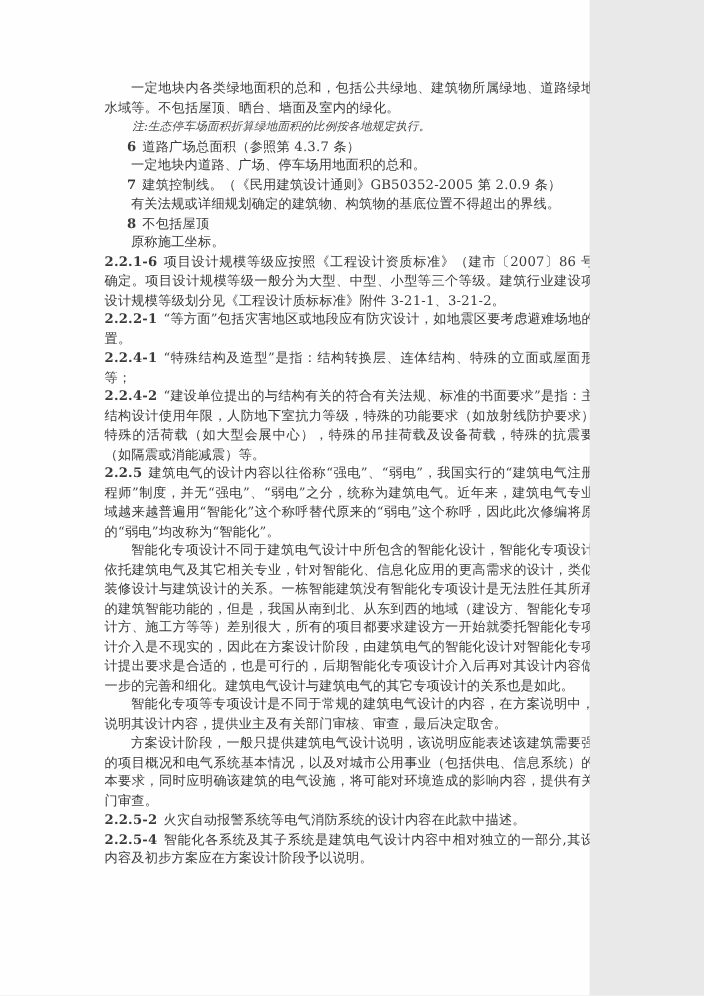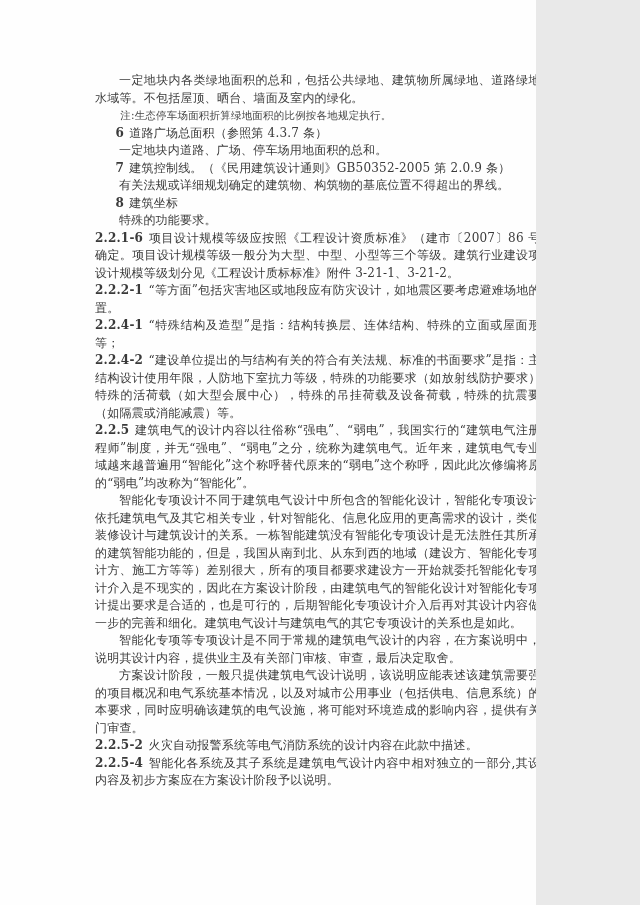--- a/index.html
+++ b/index.html
@@ -16,21 +16,21 @@
   }
   .para{
     margin:0;
     font-size:12px;
     line-height:17.5px;
     text-align:justify;
     color:#3a3a3a;
     letter-spacing:0.2px;
   }
   .indent{text-indent:2em;}
-  .note{font-size:10.5px;text-indent:2.4em;color:#474747;}
+  .note{font-size:10.5px;text-indent:2.4em;color:#474747;font-style:italic;}
   .item{text-indent:1.7em;}
   .num{font-weight:bold;padding-right:0.45em;white-space:nowrap;}
   .page-number{
     position:absolute;top:844px;left:0;right:24px;
     text-align:center;
     font-size:10.5px;color:#3a3a3a;
     letter-spacing:1px;
   }
   .watermark{
     position:absolute;top:856px;right:14px;
@@ -59,23 +59,23 @@
 
 
     <p class="para item"><b class="num">6</b><span>道路广场总面积（参照第 4.3.7 条）</span></p>
 
     <p class="para indent"><span>一定地块内道路、广场、停车场用地面积的总和。</span></p>
 
     <p class="para item"><b class="num">7</b><span>建筑控制线。（《民用建筑设计通则》GB50352-2005 第 2.0.9 条）</span></p>
 
     <p class="para indent"><span>有关法规或详细规划确定的建筑物、构筑物的基底位置不得超出的界线。</span></p>
 
-    <p class="para item"><b class="num">8</b><span>建筑坐标</span></p>
+    <p class="para item"><b class="num">8</b><span>不包括屋顶</span></p>
 
-    <p class="para indent"><span>特殊的功能要求。</span></p>
+    <p class="para indent"><span>原称施工坐标。</span></p>
 
     <p class="para"><b class="num">2.2.1-6</b><span>项目设计规模等级应按照《工程设计资质标准》（建市〔2007〕86 号）确定。项目设计规模等级一般分为大型、中型、小型等三个等级。建筑行业建设项目设计规模等级划分见《工程设计质标标准》附件 3-21-1、3-21-2。</span></p>
 
     <p class="para"><b class="num">2.2.2-1</b><span>“等方面”包括灾害地区或地段应有防灾设计，如地震区要考虑避难场地的设置。</span></p>
 
 
     <p class="para"><b class="num">2.2.4-1</b><span>“特殊结构及造型”是指：结构转换层、连体结构、特殊的立面或屋面形状等；</span></p>
 
     <p class="para"><b class="num">2.2.4-2</b><span>“建设单位提出的与结构有关的符合有关法规、标准的书面要求”是指：主体结构设计使用年限，人防地下室抗力等级，特殊的功能要求（如放射线防护要求），特殊的活荷载（如大型会展中心），特殊的吊挂荷载及设备荷载，特殊的抗震要求（如隔震或消能减震）等。</span></p>
 

